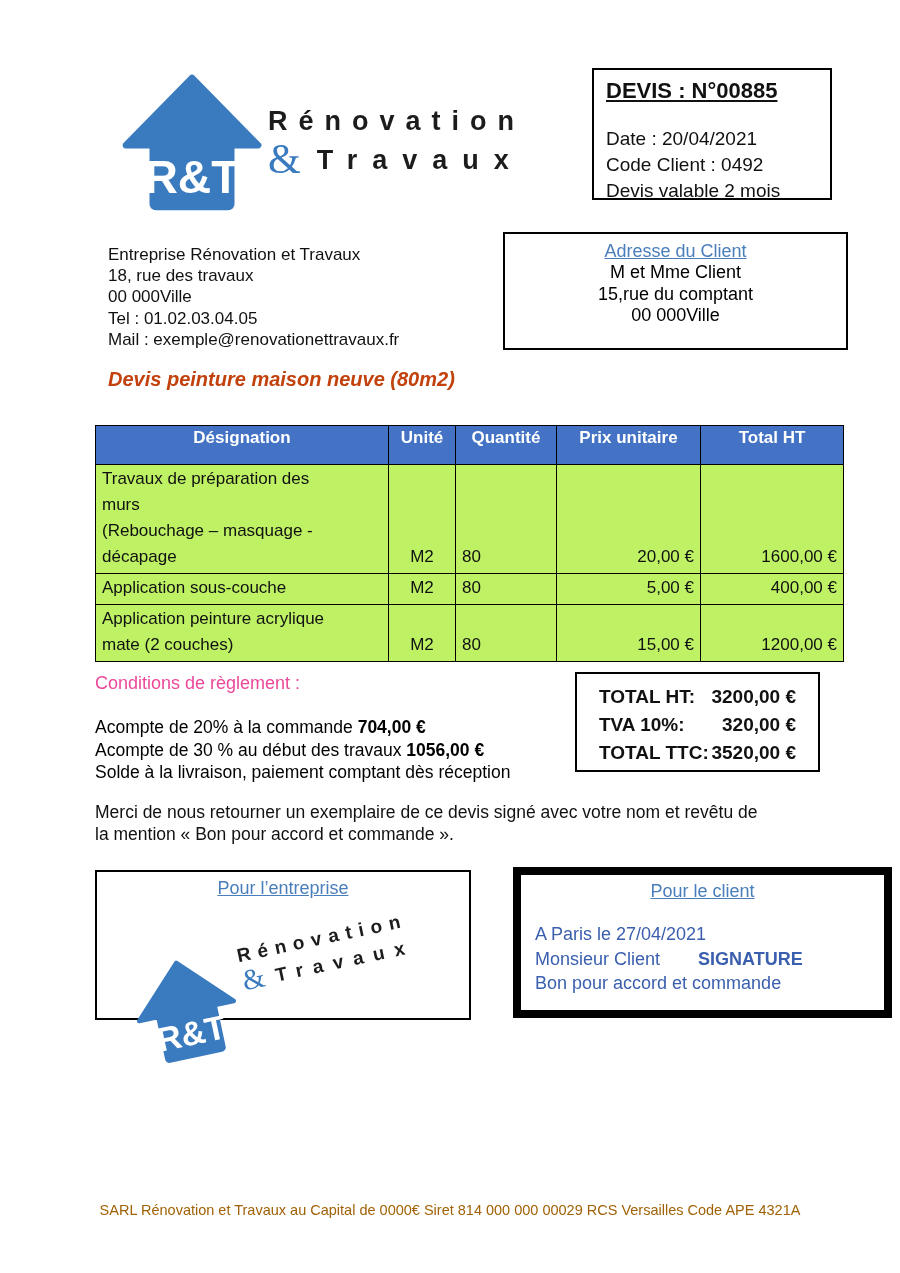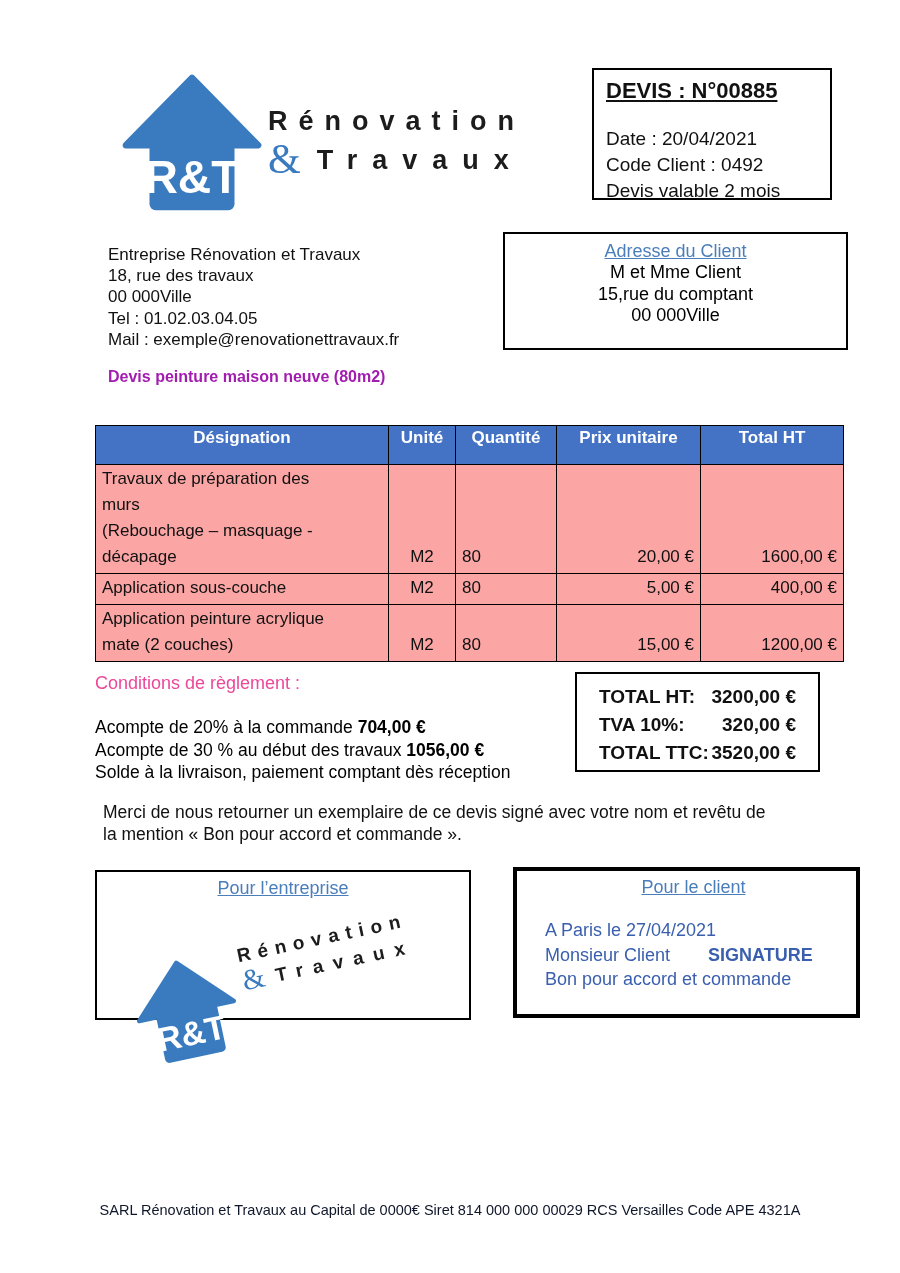--- a/index.html
+++ b/index.html
@@ -22,61 +22,61 @@
     border:2px solid #000; padding:8px 12px 6px; }
   .devis-number { font-size:22px; font-weight:bold; text-decoration:underline; margin-bottom:22px; }
   .devis-line { font-size:19px; line-height:26px; }
   
   .company-info { position:absolute; left:108px; top:244px; font-size:17px; line-height:21.2px; }
   .client-box { position:absolute; left:487px; top:232px; width:345px; height:118px;
     border:2px solid #000; text-align:center; padding-top:7px;margin-left:16px; }
   .client-box-title { color:#4a7ebb; text-decoration:underline; font-size:18px; line-height:21px; }
   .client-line { font-size:18px; line-height:21.5px; color:#000; }
   
-  .doc-title { position:absolute; left:108px; top:368px; font-size:16px; font-weight:bold; color:#a21caf; }
+  .doc-title { position:absolute; left:108px; top:368px; font-size:20px; font-weight:bold; color:#c2410c;font-style:italic; }
   
   .items-table { position:absolute; left:95px; top:425px; width:748px;
     border-collapse:collapse; table-layout:fixed; font-size:17px; }
   .items-table th {
     background:#4472c4; color:#ffffff; font-weight:bold; font-size:17px;
     border:1.5px solid #000; padding:2px 4px 16px; text-align:center; height:26px;
   }
-  .items-table td { border:1.5px solid #000; padding:0 6px 3px; background:#fca5a5; }
+  .items-table td { border:1.5px solid #000; padding:0 6px 3px; background:#bef264; }
   .items-table td.desig { vertical-align:top; padding-top:1px; line-height:26px; white-space:pre-line; }
   .items-table td.unit { vertical-align:bottom; text-align:center; line-height:26px; }
   .items-table td.qty { vertical-align:bottom; text-align:left; line-height:26px; }
   .items-table td.price, .items-table td.total { vertical-align:bottom; text-align:right; line-height:26px; }
   
   .conditions-title { position:absolute; left:95px; top:673px; font-size:18px;
     color:#ec4899; }
   .acompte-block { position:absolute; left:95px; top:716px; font-size:17.5px; line-height:22.5px; color:#000; }
   .amount-bold { font-weight:bold; }
   .totals-box { position:absolute; left:575px; top:672px; width:245px; height:100px;
     border:2px solid #000; padding:9px 22px 0; }
   .totals-row { display:flex; justify-content:space-between; font-weight:bold; font-size:19px; line-height:28px; }
   
-  .merci-text { position:absolute; left:95px; top:802px; font-size:17.5px; line-height:21.5px; white-space:pre-line;margin-left:8px; }
+  .merci-text { position:absolute; left:95px; top:802px; font-size:17.5px; line-height:21.5px; white-space:pre-line; }
   
   .sig-box-company { position:absolute; left:95px; top:870px; width:376px; height:150px; border:2px solid #000; }
-  .sig-box-client { position:absolute; left:513px; top:867px; width:347px; height:151px; border:4px solid #000000;padding-left:14px; }
+  .sig-box-client { position:absolute; left:513px; top:867px; width:379px; height:151px; border:8px solid #000000; }
   .sig-title { margin-top:6px; text-align:center; font-size:18px; color:#4a7ebb; text-decoration:underline; }
   .sig-client-body { margin:20px 0 0 14px; color:#3a5fae; font-size:18px; line-height:24.5px; }
   .sig-signature-label { font-weight:bold; margin-left:38px; }
   
   .sig-logo { position:absolute; left:132px; top:918px; width:340px; height:120px;
     transform:rotate(-12deg); transform-origin:45% 55%; }
   .sig-logo .logo-house-mini { position:absolute; left:0; top:20px; width:102px; height:102px; }
   .sig-logo .mini-wordmark { position:absolute; left:112px; top:18px; }
   .sig-logo .mini-line1 { font-size:19px; font-weight:600; letter-spacing:7px; color:#1c1c1c; white-space:nowrap; }
   .sig-logo .mini-line2 { display:flex; align-items:flex-start; margin-top:2px; }
   .sig-logo .mini-amp { font-family:"Liberation Serif","DejaVu Serif",serif; font-size:29px; line-height:25px; color:#3a7bbf; margin-right:11px; }
   .sig-logo .mini-travaux { font-size:19px; font-weight:600; letter-spacing:10px; color:#1c1c1c; margin-top:3px; white-space:nowrap; }
   
   .footer-legal { position:absolute; left:0; top:1202px; width:900px; text-align:center;
-    font-size:14.5px; color:#0f172a; }
+    font-size:14.5px; color:#a16207; }
 </style>
 </head>
 <body>
 
 <div class="page">
 
   <svg class="logo-house" viewBox="0 0 110 112" aria-hidden="true">
     <polygon points="55,3 108,57 2,57" fill="#3a7bbf" stroke="#3a7bbf" stroke-width="5" stroke-linejoin="round"></polygon>
     <rect x="21" y="50" width="68" height="59" rx="5" fill="#3a7bbf"></rect>
     <text x="55" y="95" text-anchor="middle" fill="#ffffff" font-family="Liberation Sans, DejaVu Sans, sans-serif" font-weight="bold" font-size="37">R&amp;T</text>

